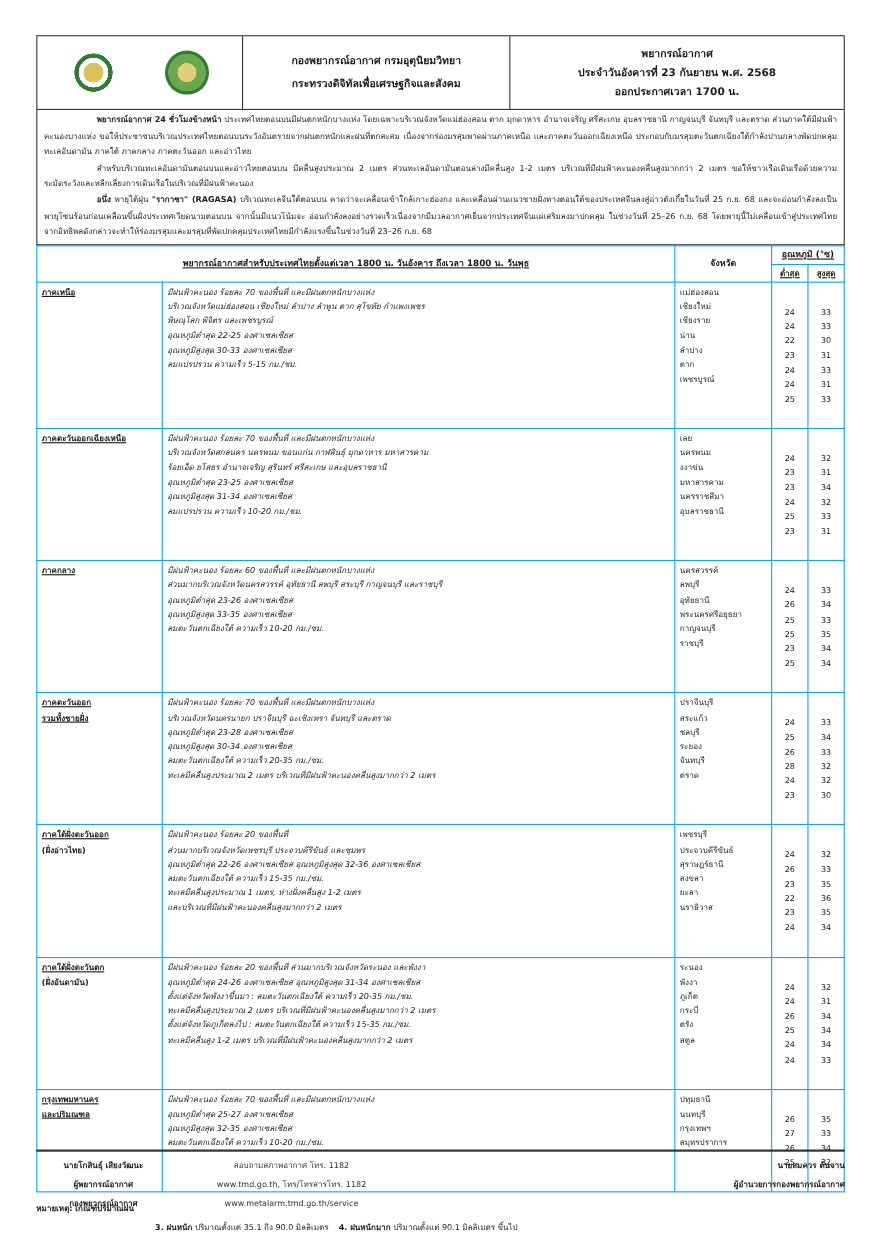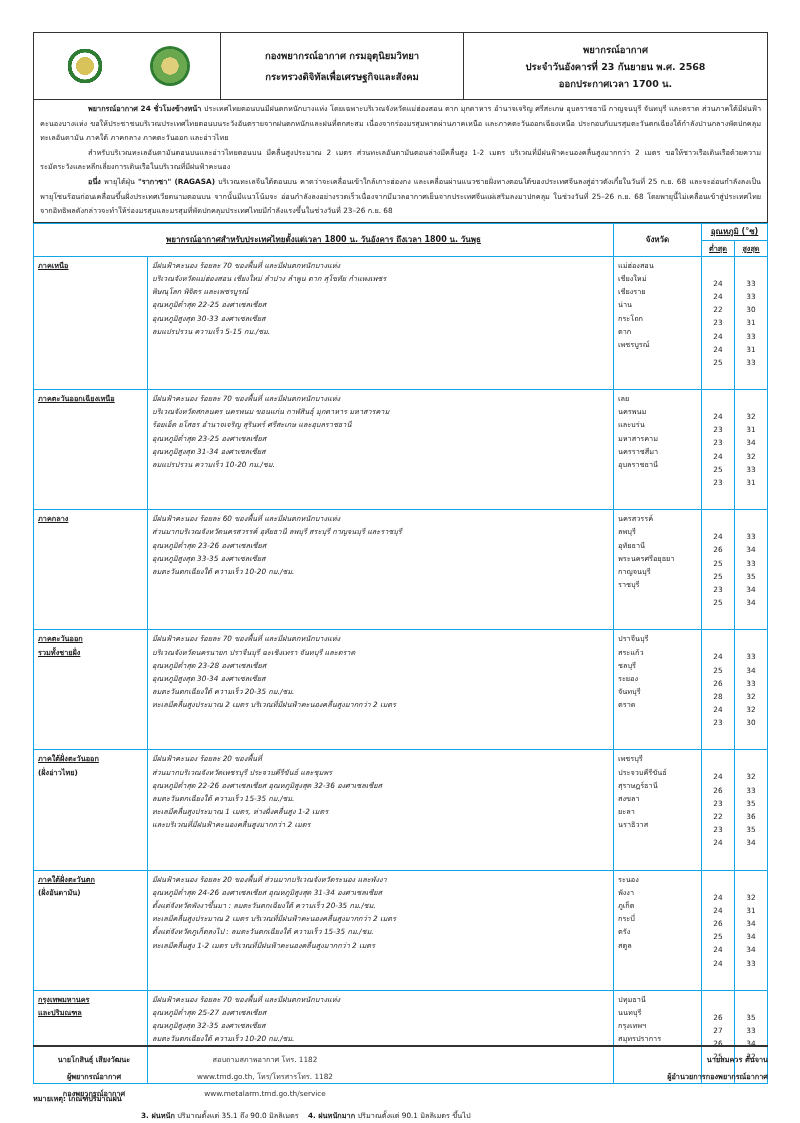--- a/index.html
+++ b/index.html
@@ -86,21 +86,21 @@
             <span class="line">พิษณุโลก พิจิตร และเพชรบูรณ์</span>
             <span class="line">อุณหภูมิต่ำสุด 22-25 องศาเซลเซียส</span>
             <span class="line">อุณหภูมิสูงสุด 30-33 องศาเซลเซียส</span>
             <span class="line">ลมแปรปรวน ความเร็ว 5-15 กม./ชม.</span>
           </td>
           <td class="provs">
             <span class="line">แม่ฮ่องสอน</span>
             <span class="line">เชียงใหม่</span>
             <span class="line">เชียงราย</span>
             <span class="line">น่าน</span>
-            <span class="line">กระโถก</span>
+            <span class="line">ลำปาง</span>
             <span class="line">ตาก</span>
             <span class="line">เพชรบูรณ์</span>
           </td>
           <td class="num">
             <span class="line">24</span>
             <span class="line">24</span>
             <span class="line">22</span>
             <span class="line">23</span>
             <span class="line">24</span>
             <span class="line">24</span>
@@ -124,21 +124,21 @@
             <span class="line">มีฝนฟ้าคะนอง ร้อยละ 70 ของพื้นที่ และมีฝนตกหนักบางแห่ง</span>
             <span class="line">บริเวณจังหวัดสกลนคร นครพนม ขอนแก่น กาฬสินธุ์ มุกดาหาร มหาสารคาม</span>
             <span class="line">ร้อยเอ็ด ยโสธร อำนาจเจริญ สุรินทร์ ศรีสะเกษ และอุบลราชธานี</span>
             <span class="line">อุณหภูมิต่ำสุด 23-25 องศาเซลเซียส</span>
             <span class="line">อุณหภูมิสูงสุด 31-34 องศาเซลเซียส</span>
             <span class="line">ลมแปรปรวน ความเร็ว 10-20 กม./ชม.</span>
           </td>
           <td class="provs">
             <span class="line">เลย</span>
             <span class="line">นครพนม</span>
-            <span class="line">และบร่น</span>
+            <span class="line">งงาข่น</span>
             <span class="line">มหาสารคาม</span>
             <span class="line">นครราชสีมา</span>
             <span class="line">อุบลราชธานี</span>
           </td>
           <td class="num">
             <span class="line">24</span>
             <span class="line">23</span>
             <span class="line">23</span>
             <span class="line">24</span>
             <span class="line">25</span>

